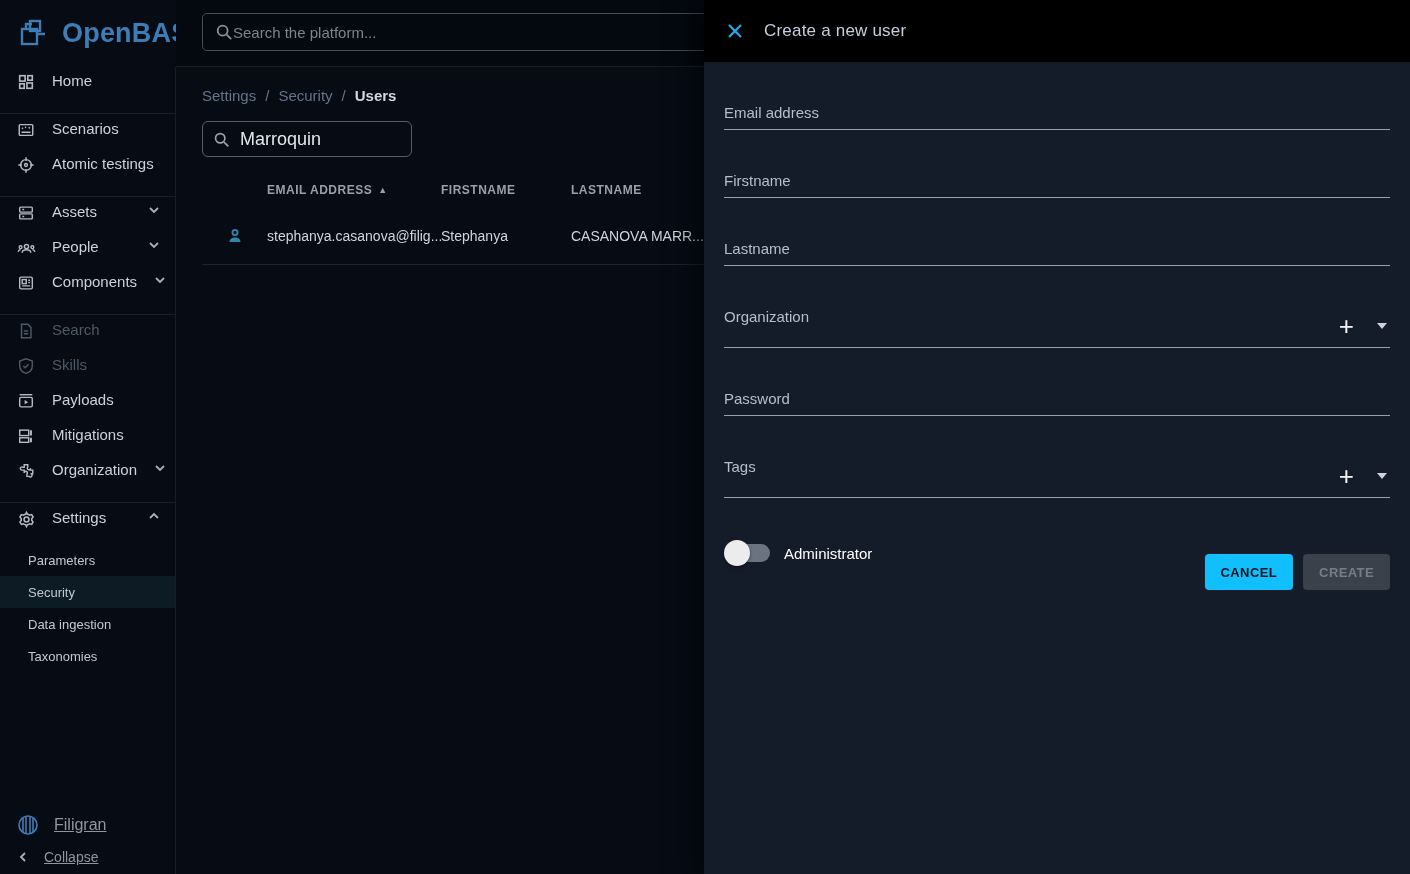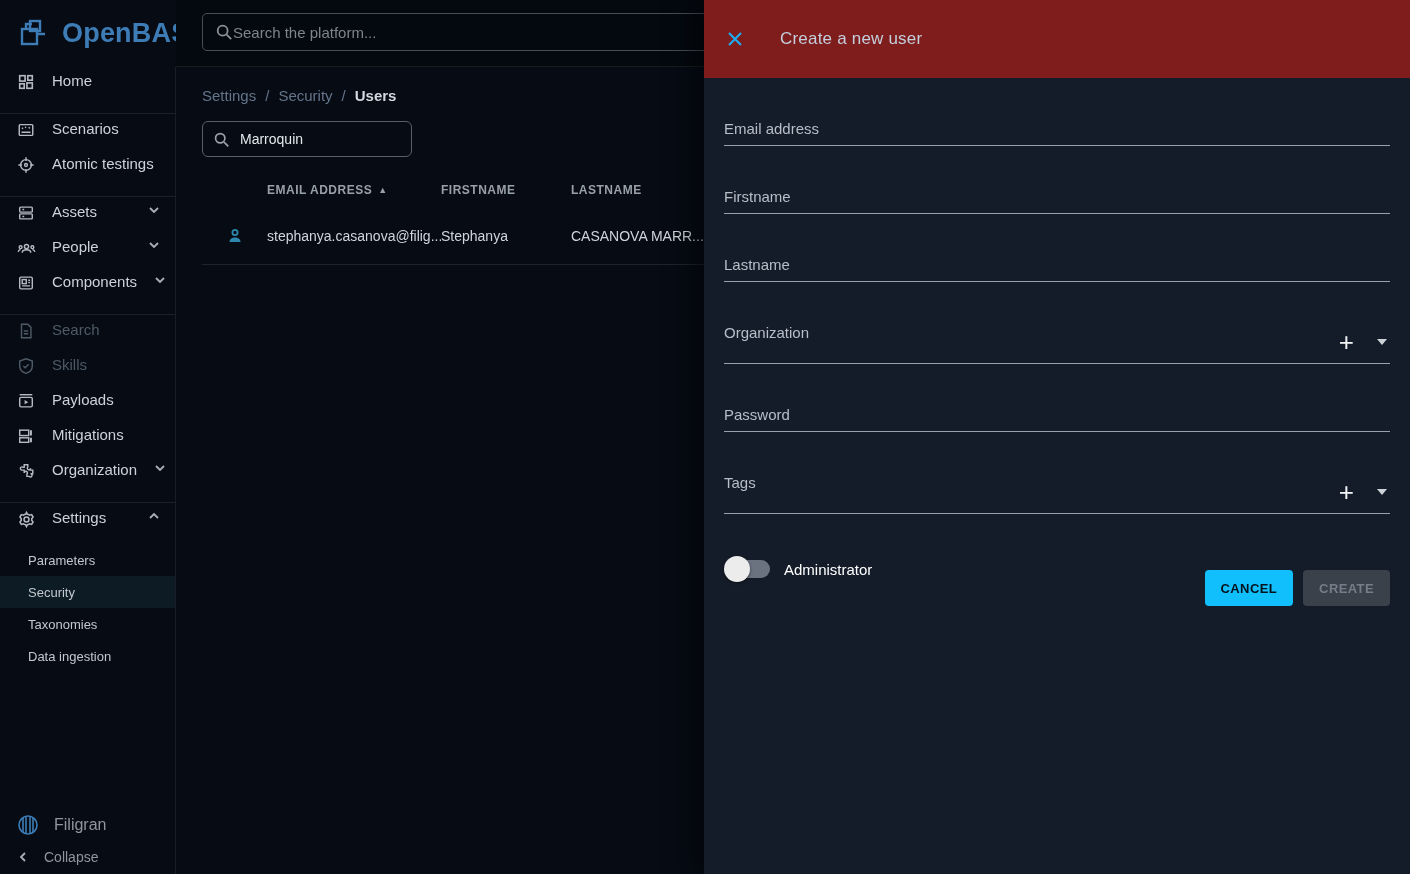--- a/index.html
+++ b/index.html
@@ -50,60 +50,60 @@
   .nav-item .nav-chev { width:14px; height:14px; color:#aab0b8; flex:0 0 auto; }
   .nav-item.disabled, .nav-item.disabled .nav-ic { color:#4e5a66; }
   .nav-sub {
     height:32px; display:flex; align-items:center;
     padding-left:28px; font-size:13px; color:#c2c8cf; cursor:pointer;
   }
   .nav-sub.active { background:#0d1b24; }
   .side-footer { margin-top:auto; padding-bottom:2px; }
   .footer-item {
     height:35px; display:flex; align-items:center; gap:14px;
-    padding-left:16px; color:#8f969f; font-size:16px; cursor:pointer;
+    padding-left:16px; color:#8f969f; font-size:16px; cursor:pointer;text-decoration:underline;
   }
   .footer-item.small { height:30px; font-size:14px;text-align:right; }
 
   
   .content { position:absolute; left:176px; top:67px; right:0; bottom:0; padding:20px 0 0 26px; }
   .breadcrumb { display:flex; align-items:center; gap:9px; font-size:15px; }
   .breadcrumb .crumb { color:#64758a; cursor:pointer; }
   .breadcrumb .sep { color:#64758a; }
   .breadcrumb .crumb.current { color:#d3d9df; font-weight:700; cursor:default; }
   .filterbox {
     margin-top:17px; width:210px; height:36px;
     border:1px solid #585e66; border-radius:6px;
     display:flex; align-items:center; gap:10px; padding:0 10px;
   }
   .filterbox input {
     background:transparent; border:none; outline:none; color:#e4e8ec;
-    font-size:14px; font-family:"Liberation Sans", sans-serif; width:100%;
+    font-size:18px; font-family:"Liberation Sans", sans-serif; width:100%;
   }
   .utable { margin-top:16px; width:502px; }
   .trow { display:grid; grid-template-columns:65px 174px 130px 1fr; align-items:center; }
   .thead { height:34px; }
   .th {
     font-size:12px; font-weight:700; letter-spacing:0.5px; color:#98a0a9;
     display:flex; align-items:center; gap:6px; cursor:pointer; white-space:nowrap;
   }
   .sort-arrow { font-size:9px; color:#98a0a9; }
   .tbody-row { height:58px; border-bottom:1px solid rgba(255,255,255,0.10); cursor:pointer; }
   .td { font-size:14px; color:#cfd5dc; white-space:nowrap; overflow:hidden; }
   .td-icon { display:flex; align-items:center; justify-content:center; }
 
   
   .drawer {
     position:absolute; right:0; top:0; width:706px; height:874px;
     background:#151c29; box-shadow:-10px 0 24px rgba(0,0,0,0.55); z-index:10;
     display:flex; flex-direction:column;
   }
   .drawer-header {
-    height:78px; flex:0 0 auto; background:#7f1d1d;
-    display:flex; align-items:center; gap:34px; padding-left:20px;
+    height:62px; flex:0 0 auto; background:#000000;
+    display:flex; align-items:center; gap:18px; padding-left:20px;
   }
   .close-btn { width:22px; height:22px; display:flex; align-items:center; justify-content:center; cursor:pointer; }
   .drawer-title { font-size:17px; color:#c3cfdc; letter-spacing:0.2px; }
   .drawer-body { padding:42px 20px 0 20px; flex:1 1 auto; }
   .fld { margin-bottom:42px; position:relative; }
   .fld-label { font-size:15px; color:#b6bec8; line-height:18px; }
   .fld-line { border-bottom:1px solid #99a0a9; }
   .fld.simple .fld-line { margin-top:7px; }
   .fld.combo .fld-line { margin-top:21px; }
   .fld-adorn {
@@ -315,24 +315,24 @@
           </svg>
       </span>
     </div>
     <div class="nav-sub">
       <span>Parameters</span>
     </div>
     <div class="nav-sub active">
       <span>Security</span>
     </div>
     <div class="nav-sub">
+      <span>Data ingestion</span>
+    </div>
+    <div class="nav-sub">
       <span>Taxonomies</span>
-    </div>
-    <div class="nav-sub">
-      <span>Data ingestion</span>
     </div>
   </div>
 
   <div class="side-footer">
     <div class="footer-item">
       <span>
         <svg width="24" height="24" viewBox="0 0 24 24" fill="none" stroke="#3d7cb5" stroke-width="1.6">
           <circle cx="12" cy="12" r="9"></circle>
           <path d="M10 3.3 v17.4 M14 3.3 v17.4 M7 4.8 v14.4 M17 4.8 v14.4"></path>
         </svg>

